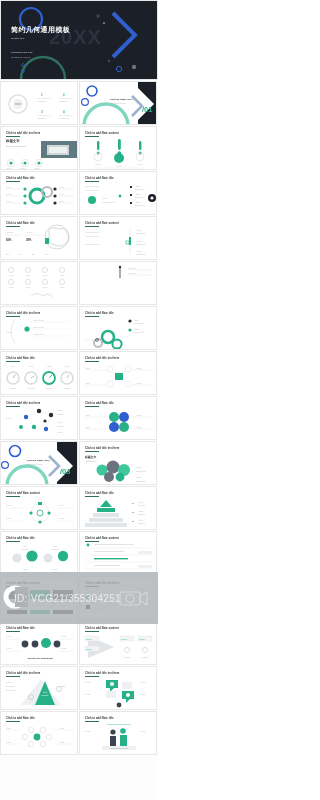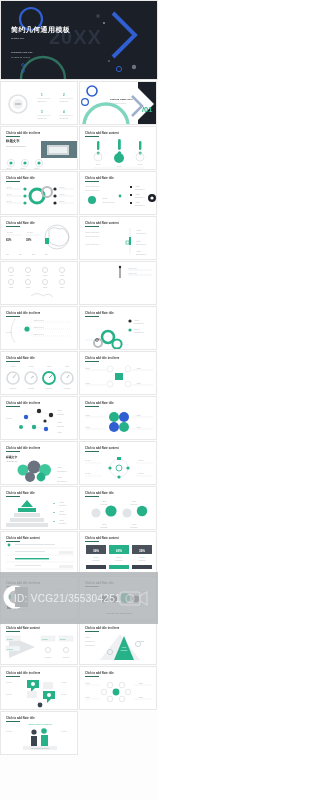--- a/index.html
+++ b/index.html
@@ -469,20 +469,33 @@
         </g>
         <g fill="#b6bbc0" font-size="1.4" font-family="Liberation Sans">
           <text x="5" y="19">Add title</text>
             <text x="56" y="19">Add title</text>
           <text x="5" y="31">Add title</text>
             <text x="56" y="31">Add title</text>
         </g>
       </svg>
     </div>
 
+    <div class="slide">
+      <svg width="78" height="44" style="position:absolute;left:0;top:0">
+        <rect width="78" height="44" fill="#ffffff"></rect>
+        <circle cx="14" cy="9" r="5.5" fill="none" stroke="#2f5fd0" stroke-width="1.6"></circle>
+        <circle cx="4" cy="23" r="3.4" fill="none" stroke="#2f5fd0" stroke-width="1.2"></circle>
+        <path d="M6 44 A20 20 0 0 1 46 44" fill="none" stroke="#7fd6be" stroke-width="3.4"></path>
+        <path d="M56 8 L72 24 L56 40 L56 44 L78 44 L78 0 L56 0 Z" fill="#1b1f27"></path>
+        <path d="M48 14 L58 24 L48 34" fill="none" stroke="#9fb0cc" stroke-width="2.6"></path>
+        <text x="59" y="32" font-size="7.5" font-weight="bold" fill="#27b188" font-family="Liberation Sans">/03</text>
+      </svg>
+      <div class="hd" style="left:26px;top:17px;font-size:2.4px;">Section name here</div>
+      <div class="tiny" style="left:26px;top:22px;">Click to add text content</div>
+    </div>
 
     <div class="slide">
       <div class="hd">Click to add title text here</div>
       <div class="ul" style="left:5px;top:9px;width:14px;"></div>
       <svg width="78" height="44" style="position:absolute;left:0;top:0">
         <text x="5" y="16" font-size="2.8" font-weight="bold" fill="#2b2b2b" font-family="Liberation Sans">标题文字</text>
         <text x="5" y="20" font-size="1.5" fill="#9aa0a6" font-family="Liberation Sans">Add content here</text>
         <circle cx="22" cy="28" r="5.5" fill="#3fc79c"></circle>
         <circle cx="33" cy="25" r="6.5" fill="#6b7280"></circle>
         <circle cx="44" cy="28" r="6" fill="#3fc79c"></circle>

